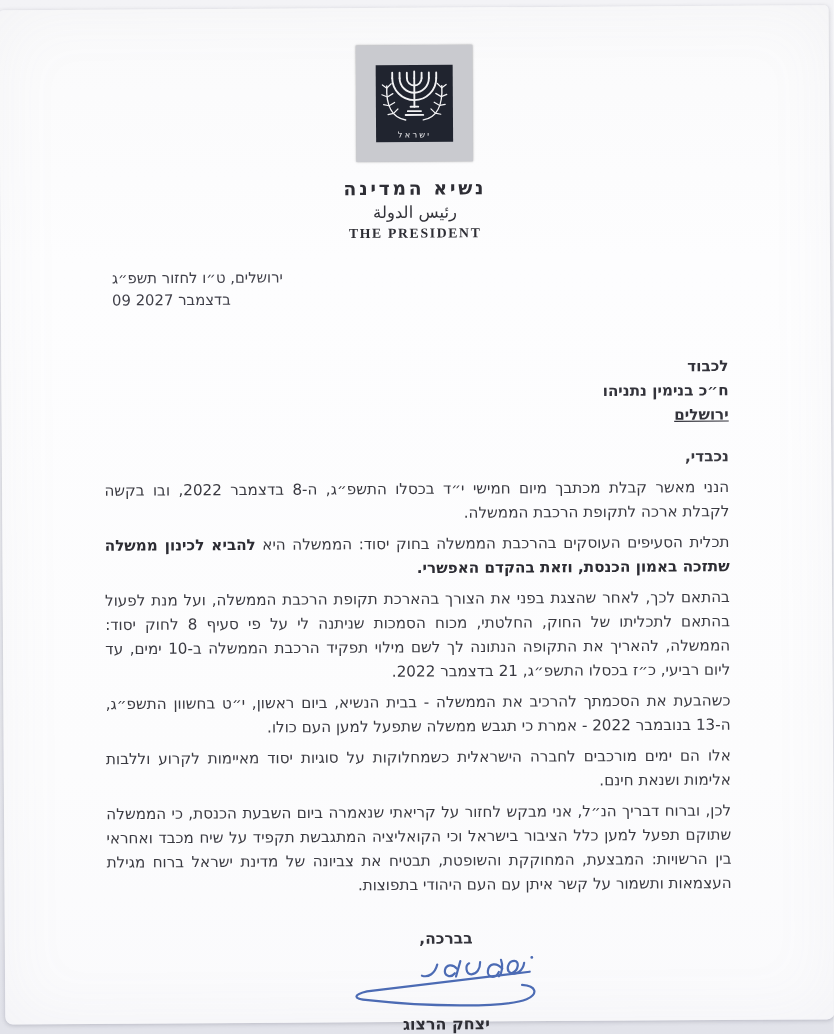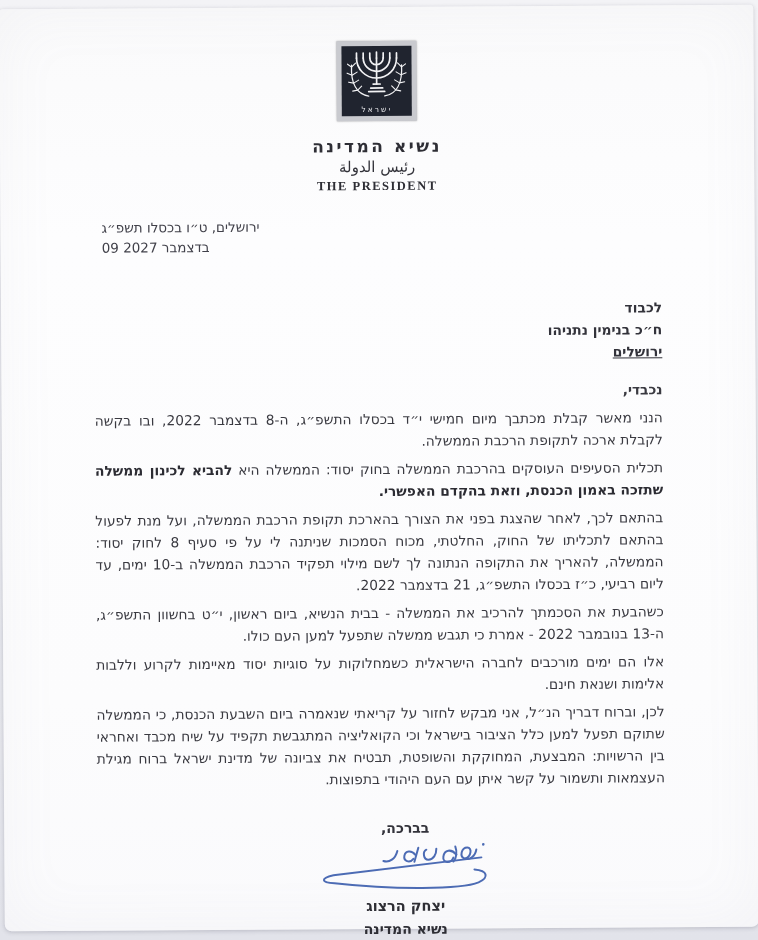--- a/index.html
+++ b/index.html
@@ -25,21 +25,21 @@
     transform-origin: 50% 50%;
     border-radius: 4px 4px 7px 7px;
     box-shadow: 0 1px 4px rgba(60,60,80,0.25), inset 0 0 60px rgba(150,150,165,0.07);
     color: #3a3a41;
   }
   
   .letterhead { text-align: center; padding-top: 34px; }
   .emblem-frame {
     display: inline-block;
     background: #c9cacf;
-    padding: 5px;
+    padding: 18px;
     box-shadow: 0 0 2px rgba(0,0,0,0.35);
     line-height: 0;
   }
   .emblem-inner {
     width: 70px; height: 70px;
     background: #20242f;
     position: relative;
   }
   .emblem-inner svg { position: absolute; left: 3px; top: 2px; }
   .emblem-label {
@@ -148,21 +148,21 @@
         <span class="emblem-label">ישראל</span>
       </div>
     </div>
     <div class="title-he" dir="rtl">נשיא המדינה</div>
     <div class="title-ar" dir="rtl">رئيس الدولة</div>
     <div class="title-en">THE PRESIDENT</div>
   </div>
 
   <div class="dateline">
     <div dir="rtl" style="display:inline-block; text-align:left;">
-      <div>ירושלים, ט״ו בכסלו תשפ״ג</div>
+      <div>ירושלים, ט״ו לחזור תשפ״ג</div>
       <div dir="ltr">09 בדצמבר 2027</div>
     </div>
   </div>
 
   <div class="addressee">
     <div>לכבוד</div>
     <div>ח״כ בנימין נתניהו</div>
     <div class="underlined">ירושלים</div>
   </div>
 

